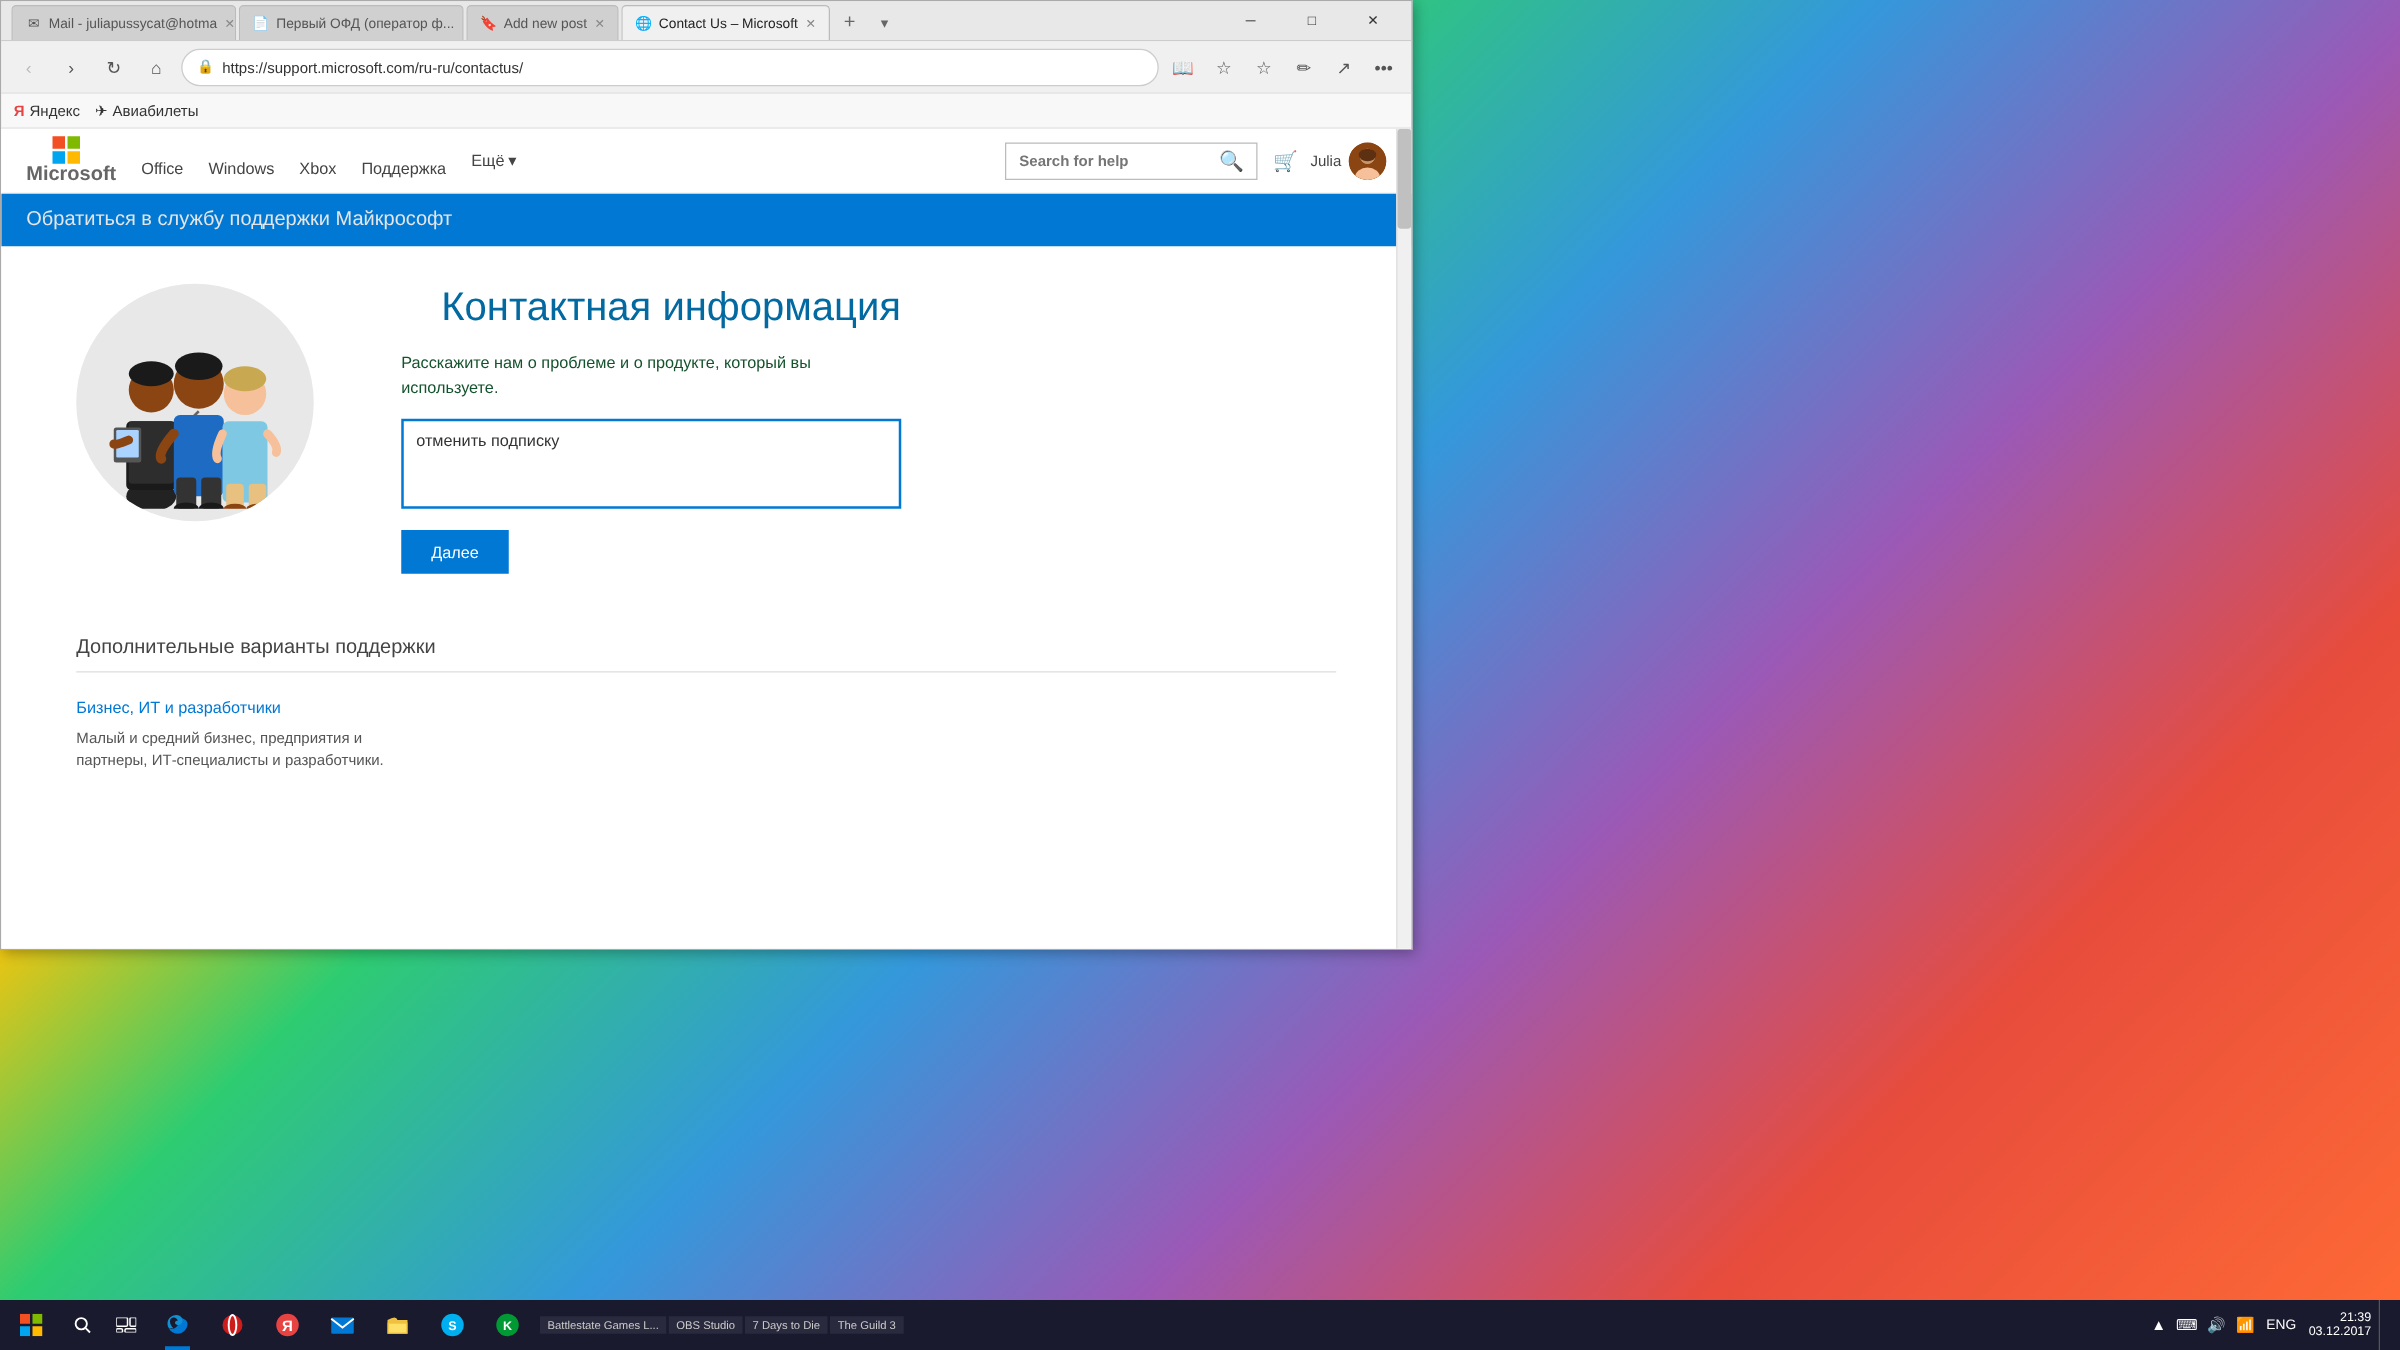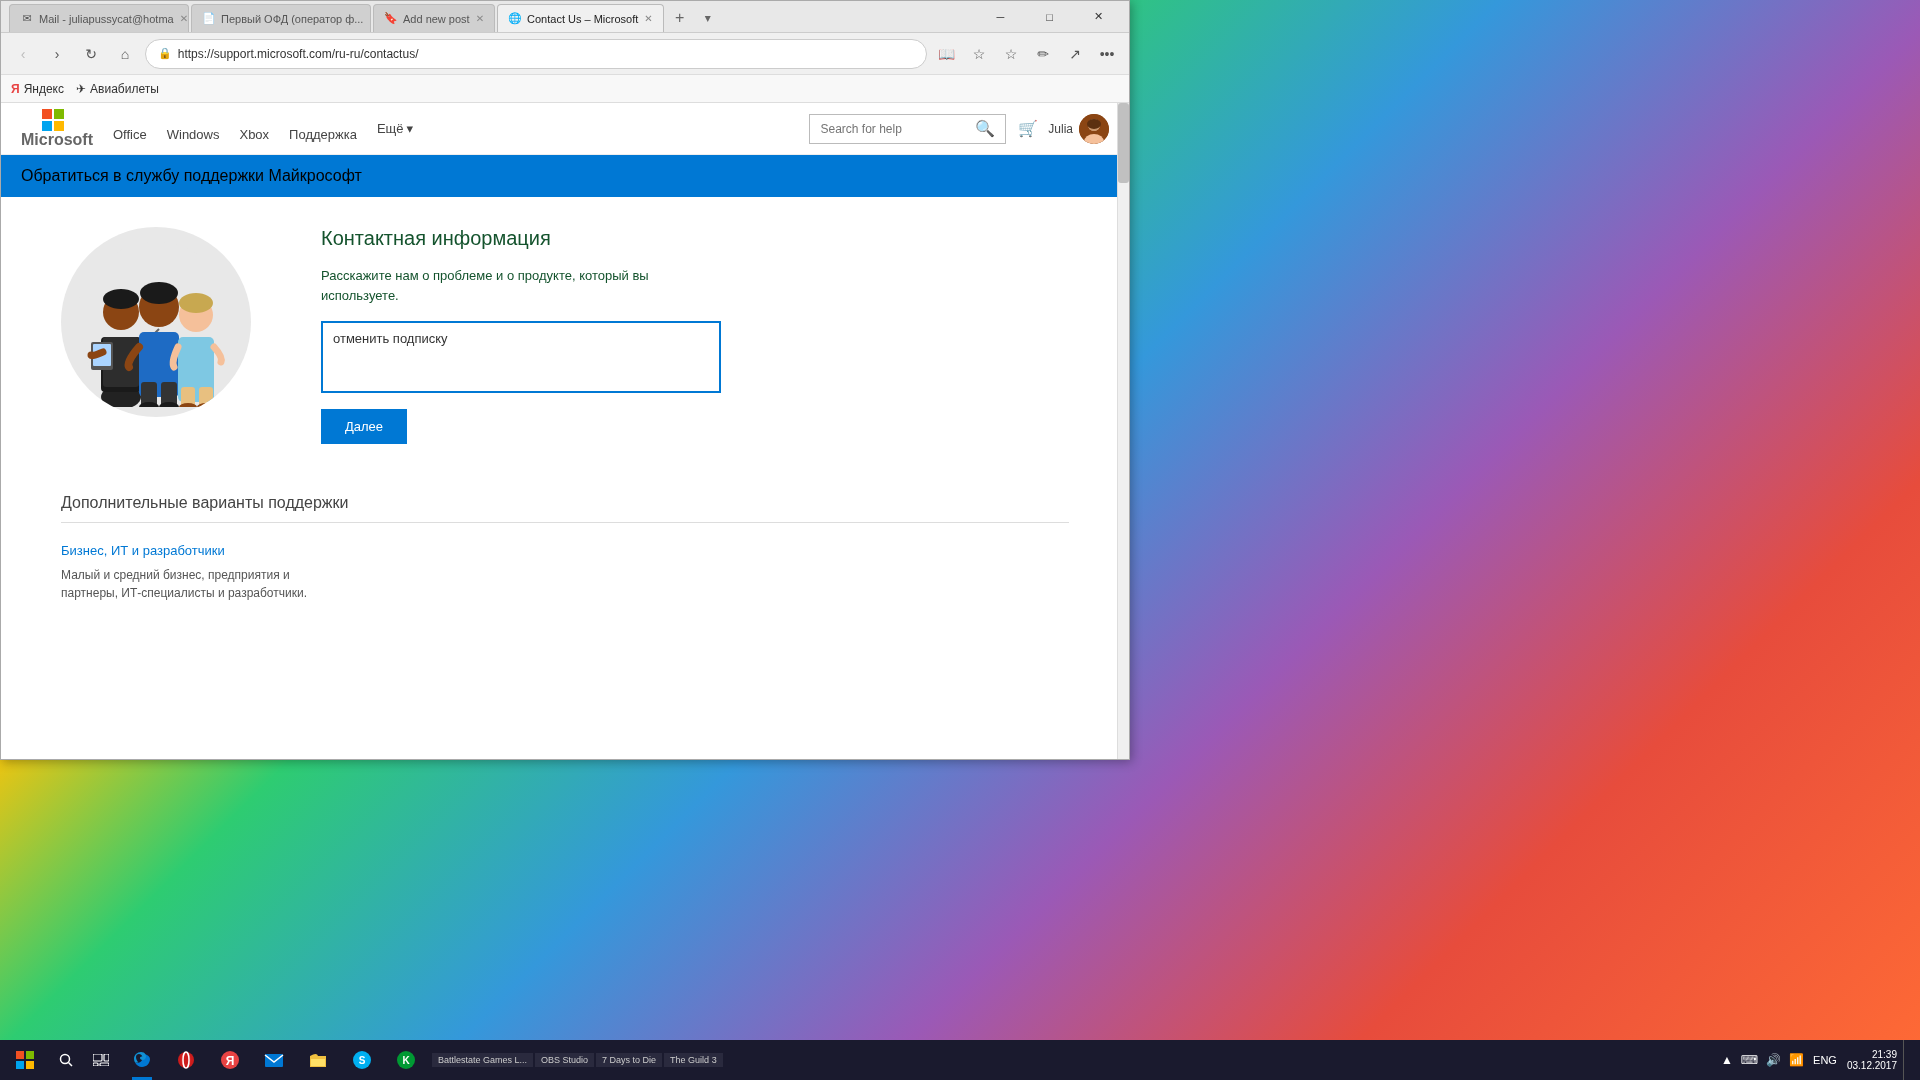--- a/index.html
+++ b/index.html
@@ -309,20 +309,21 @@
       min-width: 180px;
     }
 
     .ms-search-input {
       border: none;
       outline: none;
       font-size: 12px;
       color: #888;
       background: transparent;
       flex: 1;
+      font-weight: bold;
     }
 
     .ms-cart-icon {
       font-size: 16px;
       color: #555;
       cursor: pointer;
       margin-right: 10px;
     }
 
     .ms-user-area {
@@ -346,21 +347,21 @@
       display: flex;
       align-items: center;
       justify-content: center;
       font-size: 16px;
     }
 
     
     .blue-banner {
       background: #0078d4;
       padding: 12px 20px;
-      color: #000000;
+      color: #e5e5e5;
       font-size: 16px;
       font-weight: 400;
     }
 
     
     .main-content {
       padding: 30px 60px;
       display: flex;
       gap: 60px;
       align-items: flex-start;
@@ -384,24 +385,25 @@
       overflow: hidden;
     }
 
     
     .form-area {
       flex: 1;
       max-width: 400px;
     }
 
     .form-title {
-      font-size: 20px;
+      font-size: 32px;
       font-weight: 300;
-      color: #14532d;
+      color: #0369a1;
       margin-bottom: 16px;
+      margin-left: 32px;
     }
 
     .form-description {
       font-size: 13px;
       color: #14532d;
       line-height: 1.5;
       margin-bottom: 16px;
     }
 
     .form-textarea {

